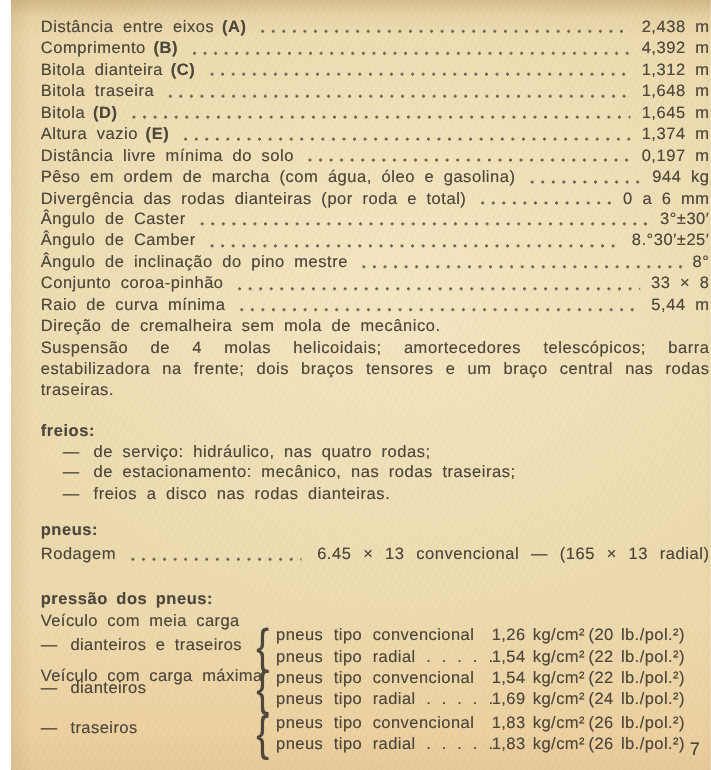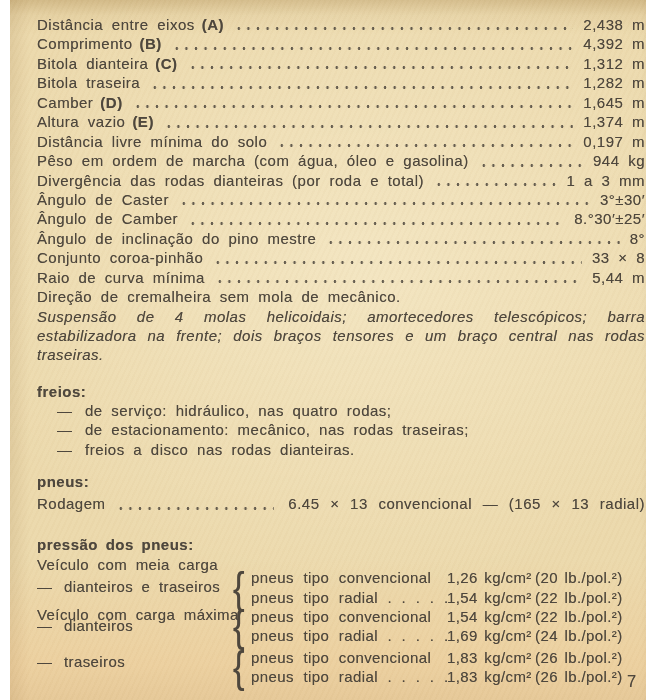--- a/index.html
+++ b/index.html
@@ -36,21 +36,21 @@
   .leader{
     flex:1 1 auto;height:12px;align-self:flex-end;
     margin:0 10px 3px 10px;
     background-image:radial-gradient(circle, rgba(78,71,61,0.85) 1.15px, rgba(0,0,0,0) 1.55px);
     background-size:9.6px 5px;background-repeat:repeat-x;background-position:left bottom;
   }
   .val{white-space:nowrap;}
 
   
   .para{margin:0;font-size:15px;line-height:19.4px;letter-spacing:0.5px;word-spacing:4px;}
-  .para.just{text-align:justify;font-style:italic;}
+  .para.just{text-align:justify;}
 
   
   .sec{margin:0;font-size:15px;line-height:19.4px;font-weight:700;letter-spacing:0.5px;word-spacing:3px;}
   .m-freios{margin-top:17px;}
   .m-pneus{margin-top:13px;}
   .m-pressao{margin-top:21px;}
 
   
   .bullet{display:flex;font-size:15px;line-height:19.3px;letter-spacing:0.5px;word-spacing:4px;}
   .bullet .dash{margin-left:20px;width:28px;flex:0 0 28px;}
@@ -103,24 +103,24 @@
       <div class="spec-row">
         <span class="lbl">Bitola dianteira</span>
           <b class="tag">(C)</b>
         <span class="leader"></span>
         <span class="val">1,312 m</span>
       </div>
       <div class="spec-row">
         <span class="lbl">Bitola traseira</span>
           <b class="tag"></b>
         <span class="leader"></span>
-        <span class="val">1,282 m</span>
-      </div>
-      <div class="spec-row">
-        <span class="lbl">Camber</span>
+        <span class="val">1,648 m</span>
+      </div>
+      <div class="spec-row">
+        <span class="lbl">Bitola</span>
           <b class="tag">(D)</b>
         <span class="leader"></span>
         <span class="val">1,645 m</span>
       </div>
       <div class="spec-row">
         <span class="lbl">Altura vazio</span>
           <b class="tag">(E)</b>
         <span class="leader"></span>
         <span class="val">1,374 m</span>
       </div>
@@ -133,21 +133,21 @@
       <div class="spec-row">
         <span class="lbl">Pêso em ordem de marcha (com água, óleo e gasolina)</span>
           <b class="tag"></b>
         <span class="leader"></span>
         <span class="val">944 kg</span>
       </div>
       <div class="spec-row">
         <span class="lbl">Divergência das rodas dianteiras (por roda e total)</span>
           <b class="tag"></b>
         <span class="leader"></span>
-        <span class="val">1 a 3 mm</span>
+        <span class="val">0 a 6 mm</span>
       </div>
       <div class="spec-row">
         <span class="lbl">Ângulo de Caster</span>
           <b class="tag"></b>
         <span class="leader"></span>
         <span class="val">3°±30′</span>
       </div>
       <div class="spec-row">
         <span class="lbl">Ângulo de Camber</span>
           <b class="tag"></b>

